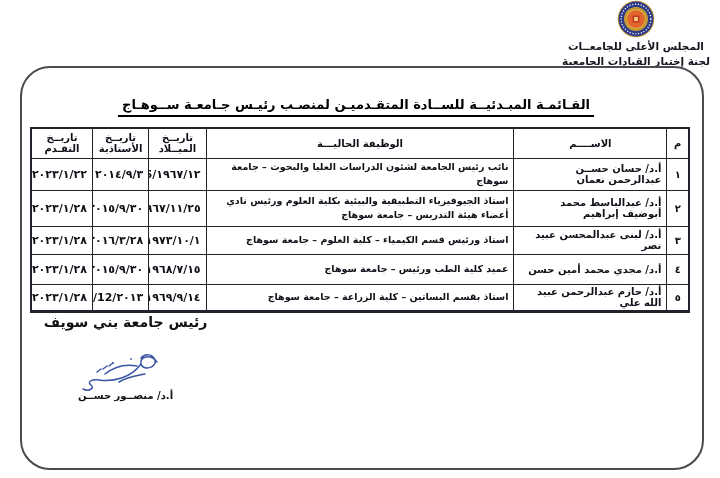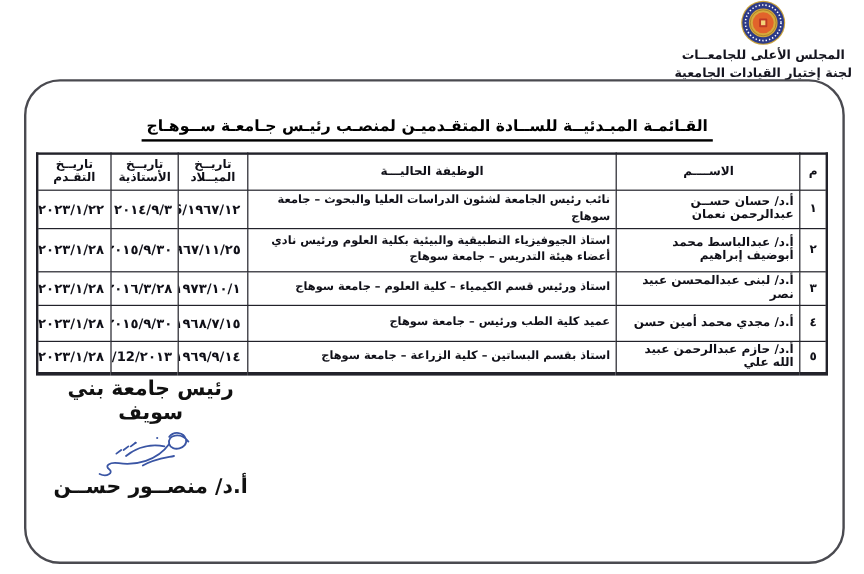--- a/index.html
+++ b/index.html
@@ -76,24 +76,24 @@
   tr.r4{height:30px;}
   tr.r5{height:27px;}
   
   .sig-block{
     position:absolute;
     left:38px; top:314px;
     width:175px;
     text-align:center;
     font-weight:bold;
   }
-  .sig-line1{font-size:17px;margin-bottom:8px;}
+  .sig-line1{font-size:14px;margin-bottom:26px;}
   .sig-line2{font-size:11.5px;margin-bottom:2px;}
   .sig-scribble{display:block;margin:-4px auto -6px auto;}
-  .sig-name{font-size:17px;letter-spacing:0.5px;}
+  .sig-name{font-size:10px;letter-spacing:0.5px;}
 </style>
 </head>
 <body>
 
 <div class="org-header">
   <svg class="org-logo" width="38" height="38" viewBox="0 0 40 40">
     <circle cx="20" cy="20" r="19.3" fill="#c9a23a"></circle>
     <circle cx="20" cy="20" r="18.3" fill="#2d3a88"></circle>
     <circle cx="20" cy="20" r="15.6" fill="none" stroke="#ffffff" stroke-width="1.4" stroke-dasharray="1.2 1.8"></circle>
     <circle cx="20" cy="20" r="12.6" fill="#d7a93c"></circle>

